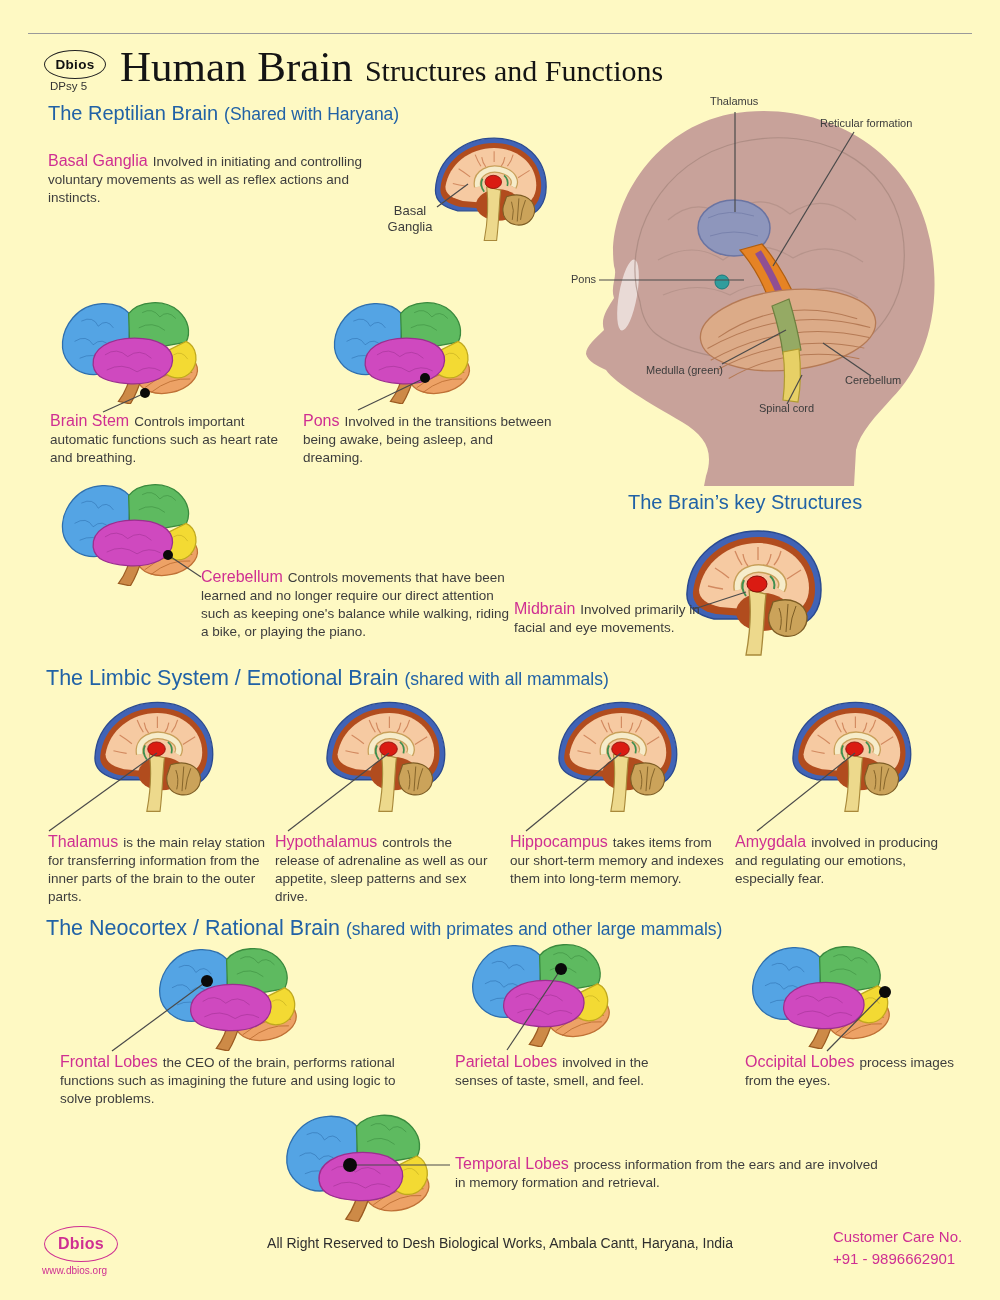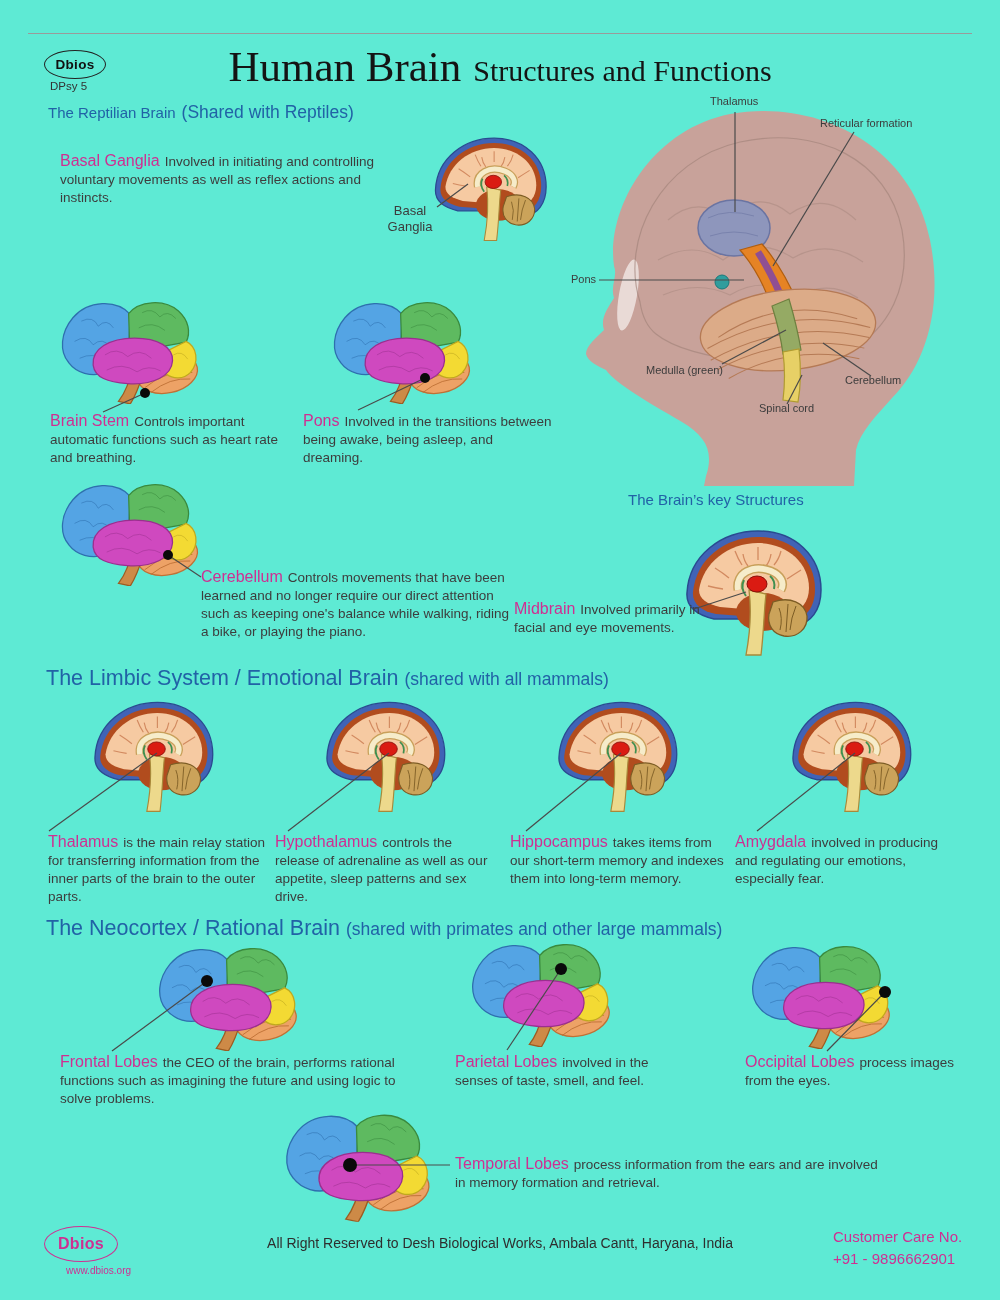--- a/index.html
+++ b/index.html
@@ -1,44 +1,44 @@
 <!DOCTYPE html>
 <html><head>
 <meta charset="utf-8">
 <style>
   html,body{margin:0;padding:0;background:#fff;}
-  #poster{position:relative;width:1000px;height:1300px;background:#5eead4;overflow:hidden;
+  #poster{position:relative;width:1000px;height:1300px;background:#fef9c3;overflow:hidden;
           font-family:"Liberation Sans",sans-serif;color:#3d3d3d;}
   .abs{position:absolute;}
   .topline{left:28px;top:33px;width:944px;height:0;border-top:1px solid #9a9a9a;}
   
   .logo-oval{border:1.7px solid #222;border-radius:50%;display:flex;align-items:center;justify-content:center;
              font-size:13.5px;font-weight:bold;color:#111;letter-spacing:.3px;}
   .logo-foot{border-color:#cf2f92;color:#cf2f92;}
   .code{font-size:11.5px;color:#333;}
   
-  .title{left:120px;top:42px;width:760px;text-align:center;font-family:"Liberation Serif",serif;color:#141414;white-space:nowrap;}
+  .title{left:120px;top:42px;width:760px;font-family:"Liberation Serif",serif;color:#141414;white-space:nowrap;}
   .title .main{font-size:43px;}
   .title .sub{font-size:30px;margin-left:12px;}
   
   .h{color:#2162a6;white-space:nowrap;}
-  .h .big{font-size:15px;}
+  .h .big{font-size:20px;}
   .h .note{font-size:17.5px;margin-left:6px;}
   
   .entry{margin:0;font-size:13.5px;line-height:1.32;color:#3d3d3d;}
   .term{font-size:16px;color:#cf2f92;margin-right:5px;}
   
   .dlabel{font-size:11px;color:#3c3c3c;white-space:nowrap;}
   .figlabel{font-size:13px;color:#3c3c3c;text-align:center;line-height:1.25;}
   svg.fig{position:absolute;overflow:visible;}
   #overlay{position:absolute;left:0;top:0;width:1000px;height:1300px;pointer-events:none;z-index:6;}
   
   .foot-copy{font-size:14px;color:#2e2e2e;text-align:center;white-space:nowrap;}
   .foot-care{font-size:15px;color:#cf2f92;line-height:1.45;}
-  .foot-web{font-size:10px;color:#cf2f92;margin-left:24px;}
+  .foot-web{font-size:10px;color:#cf2f92;}
 </style>
 </head>
 <body>
 
 <div id="poster">
 
   <svg width="0" height="0" style="position:absolute" aria-hidden="true">
     <defs>
       <symbol id="latbrain" viewBox="0 0 180 130">
         <g transform="rotate(-12 132 94)">
@@ -97,23 +97,23 @@
   <div class="abs logo-oval" style="left:44px;top:50px;width:60px;height:27px;">
     <span>Dbios</span>
   </div>
   <div class="abs code" style="left:50px;top:80px;">DPsy 5</div>
 
   <div class="abs title">
     <span class="main">Human Brain</span><span class="sub">Structures and Functions</span>
   </div>
 
   <div class="abs h" style="left:48px;top:102px;">
-    <span class="big">The Reptilian Brain</span><span class="note">(Shared with Reptiles)</span>
-  </div>
-  <p class="entry abs" style="left:60px;top:150px;width:340px;">
+    <span class="big">The Reptilian Brain</span><span class="note">(Shared with Haryana)</span>
+  </div>
+  <p class="entry abs" style="left:48px;top:150px;width:340px;">
     <span class="term">Basal Ganglia</span><span>Involved in initiating and controlling voluntary movements as well as reflex actions and instincts.</span>
   </p>
   <svg class="fig" viewBox="0 0 150 132" style="left:428px;top:134px;width:124px;height:109px;">
       <use href="#sagbrain"></use>
     </svg>
   <div class="abs figlabel" style="left:383px;top:203px;width:54px;">Basal Ganglia</div>
 
   <svg class="fig" viewBox="0 0 412 398" style="left:558px;top:90px;width:412px;height:398px;">
     <path d="M296,396 L298,360 C302,342 318,326 334,308 C366,276 386,220 372,150 C354,56 260,8 172,24 C92,40 48,120 56,176 C60,186 52,196 56,208 C50,218 42,228 46,240 C38,248 28,256 28,264 C30,272 40,276 48,280 C58,294 90,312 124,332 C148,346 156,362 148,386 L146,396 Z" fill="#c8a29a"></path>
     <ellipse cx="70" cy="205" rx="9" ry="36" fill="#fff" opacity=".6" transform="rotate(10 70 205)"></ellipse>

